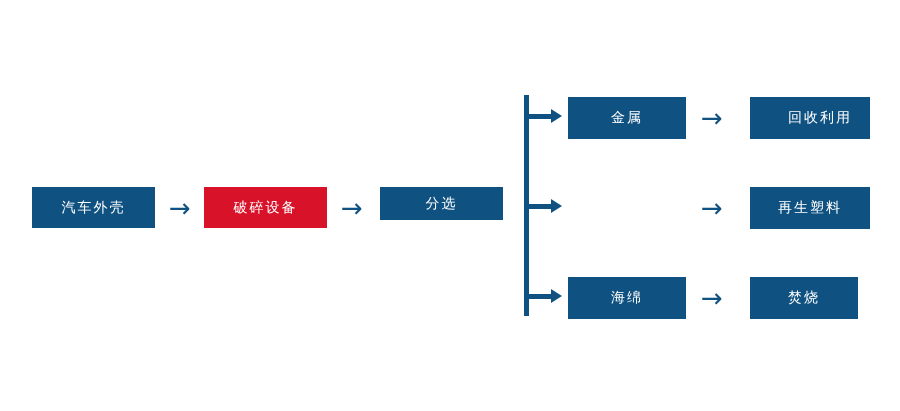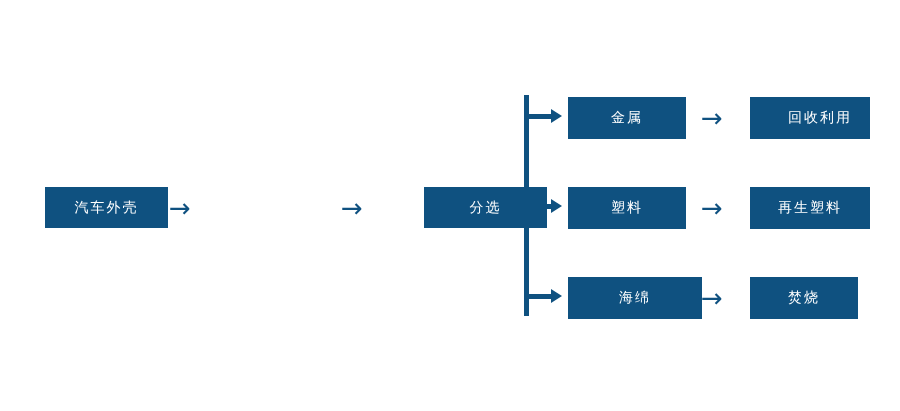--- a/index.html
+++ b/index.html
@@ -46,34 +46,37 @@
     border-top:7px solid transparent;
     border-bottom:7px solid transparent;
     border-left:11px solid #0f5180;
   }
 </style>
 </head>
 <body>
 
 <div id="canvas">
 
-  <div class="node blue" style="left:32px;top:187px;width:123px;height:41px;margin-left:13px;">
+  <div class="node blue" style="left:32px;top:187px;width:123px;height:41px;">
     <span>汽车外壳</span>
   </div>
 
   <div class="arrow" style="left:160px;top:187px;width:40px;height:41px;">
     <span>→</span>
   </div>
 
+  <div class="node red" style="left:204px;top:187px;width:123px;height:41px;">
+    <span>破碎设备</span>
+  </div>
 
   <div class="arrow" style="left:332px;top:187px;width:40px;height:41px;">
     <span>→</span>
   </div>
 
-  <div class="node blue" style="left:380px;top:187px;width:123px;height:41px;margin-left:44px;">
+  <div class="node blue" style="left:380px;top:187px;width:123px;height:33px;">
     <span>分选</span>
   </div>
 
   <div class="trunk" style="left:524px;top:95px;width:5px;height:221px;"></div>
 
   <div class="branch-stub" style="left:529px;top:114px;width:24px;height:5px;"></div>
   <div class="branch-head" style="left:551px;top:109px;"></div>
 
   <div class="node blue" style="left:568px;top:97px;width:118px;height:42px;">
     <span>金属</span>
@@ -83,36 +86,33 @@
     <span>→</span>
   </div>
 
   <div class="node blue" style="left:750px;top:97px;width:120px;height:42px;padding-left:20px;">
     <span>回收利用</span>
   </div>
 
   <div class="branch-stub" style="left:529px;top:204px;width:24px;height:5px;"></div>
   <div class="branch-head" style="left:551px;top:199px;"></div>
 
-  <div class="node blue" style="left:568px;top:187px;width:118px;height:42px;">
-    <span>塑料</span>
-  </div>
 
   <div class="arrow" style="left:692px;top:187px;width:40px;height:42px;">
     <span>→</span>
   </div>
 
   <div class="node blue" style="left:750px;top:187px;width:120px;height:42px;text-align:center;">
     <span>再生塑料</span>
   </div>
 
   <div class="branch-stub" style="left:529px;top:294px;width:24px;height:5px;"></div>
   <div class="branch-head" style="left:551px;top:289px;"></div>
 
-  <div class="node blue" style="left:568px;top:277px;width:134px;height:42px;">
+  <div class="node blue" style="left:568px;top:277px;width:118px;height:42px;">
     <span>海绵</span>
   </div>
 
   <div class="arrow" style="left:692px;top:277px;width:40px;height:42px;">
     <span>→</span>
   </div>
 
   <div class="node blue" style="left:750px;top:277px;width:108px;height:42px;">
     <span>焚烧</span>
   </div>

